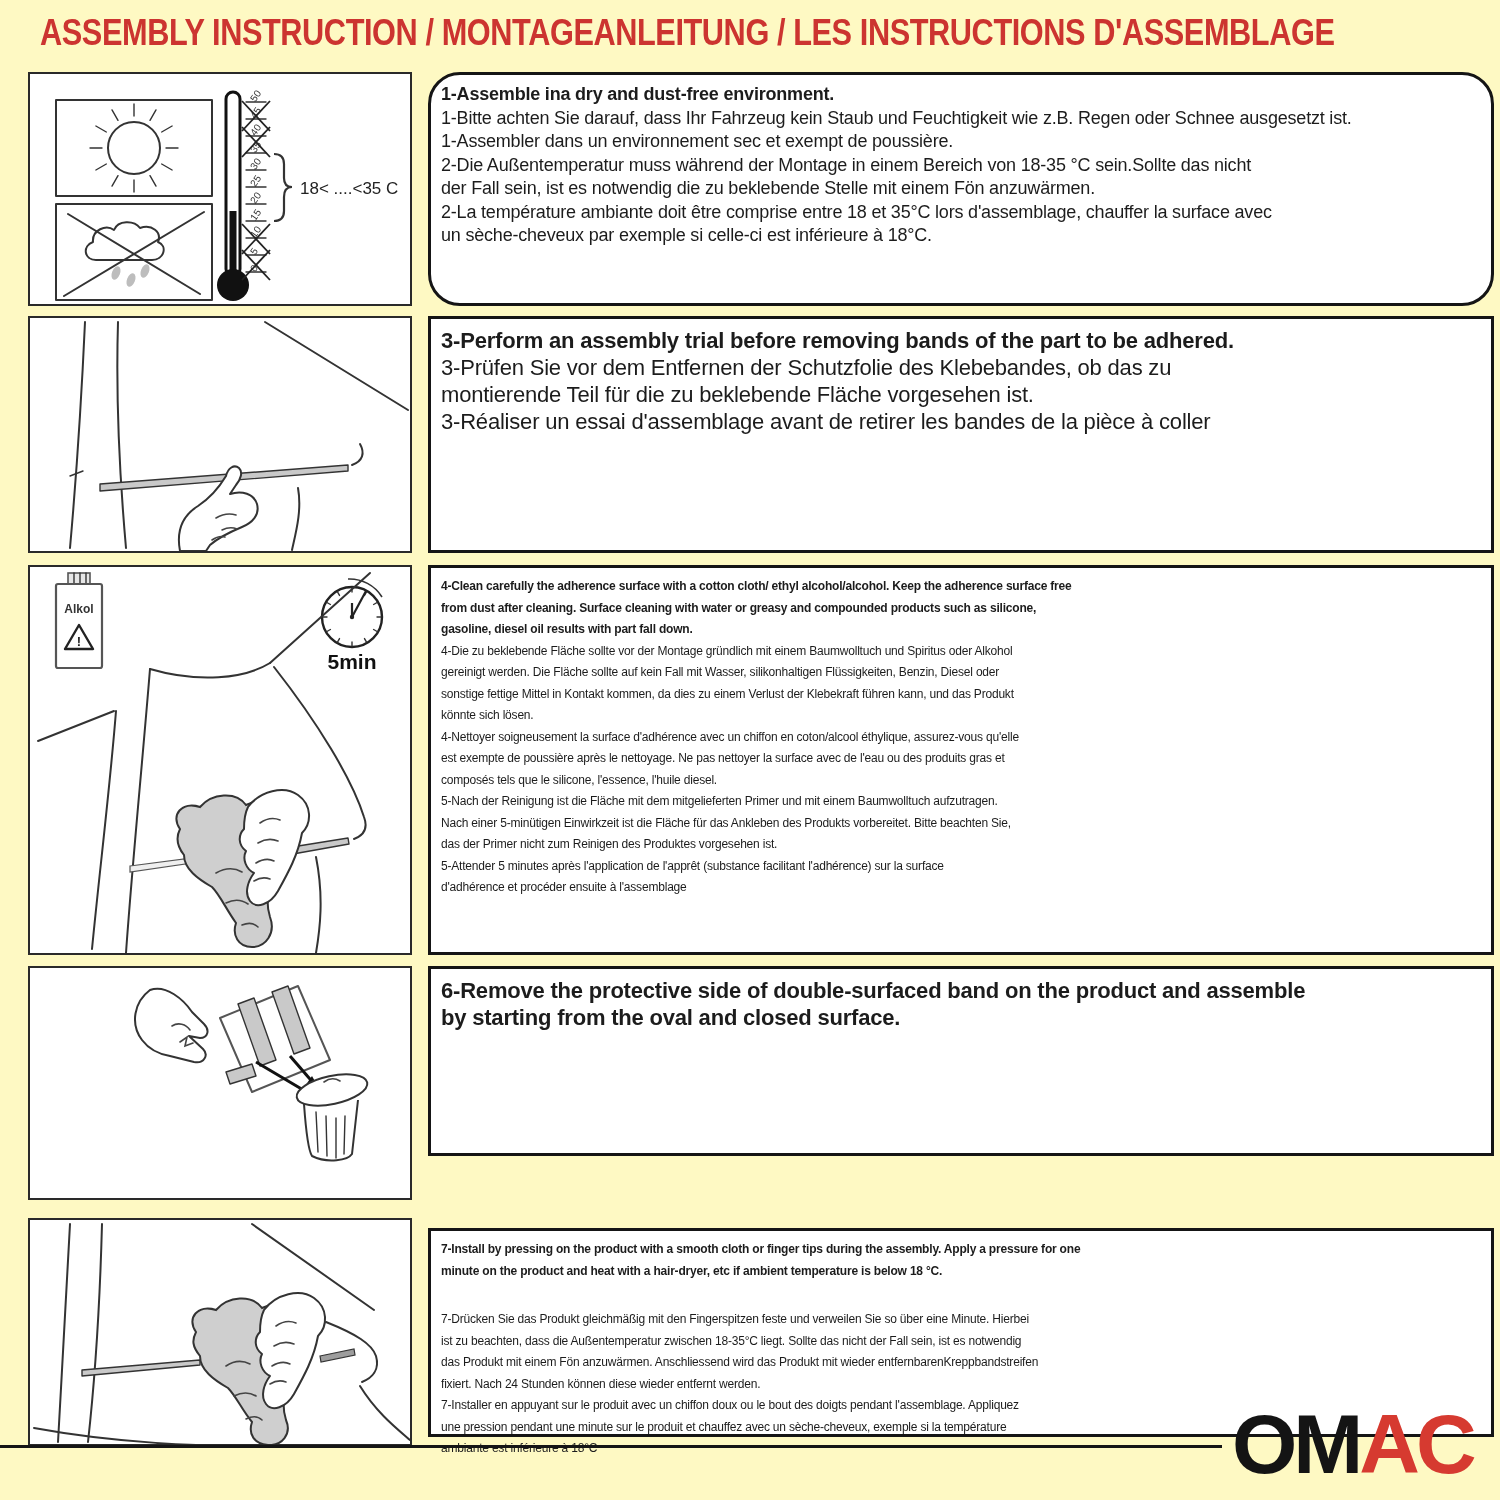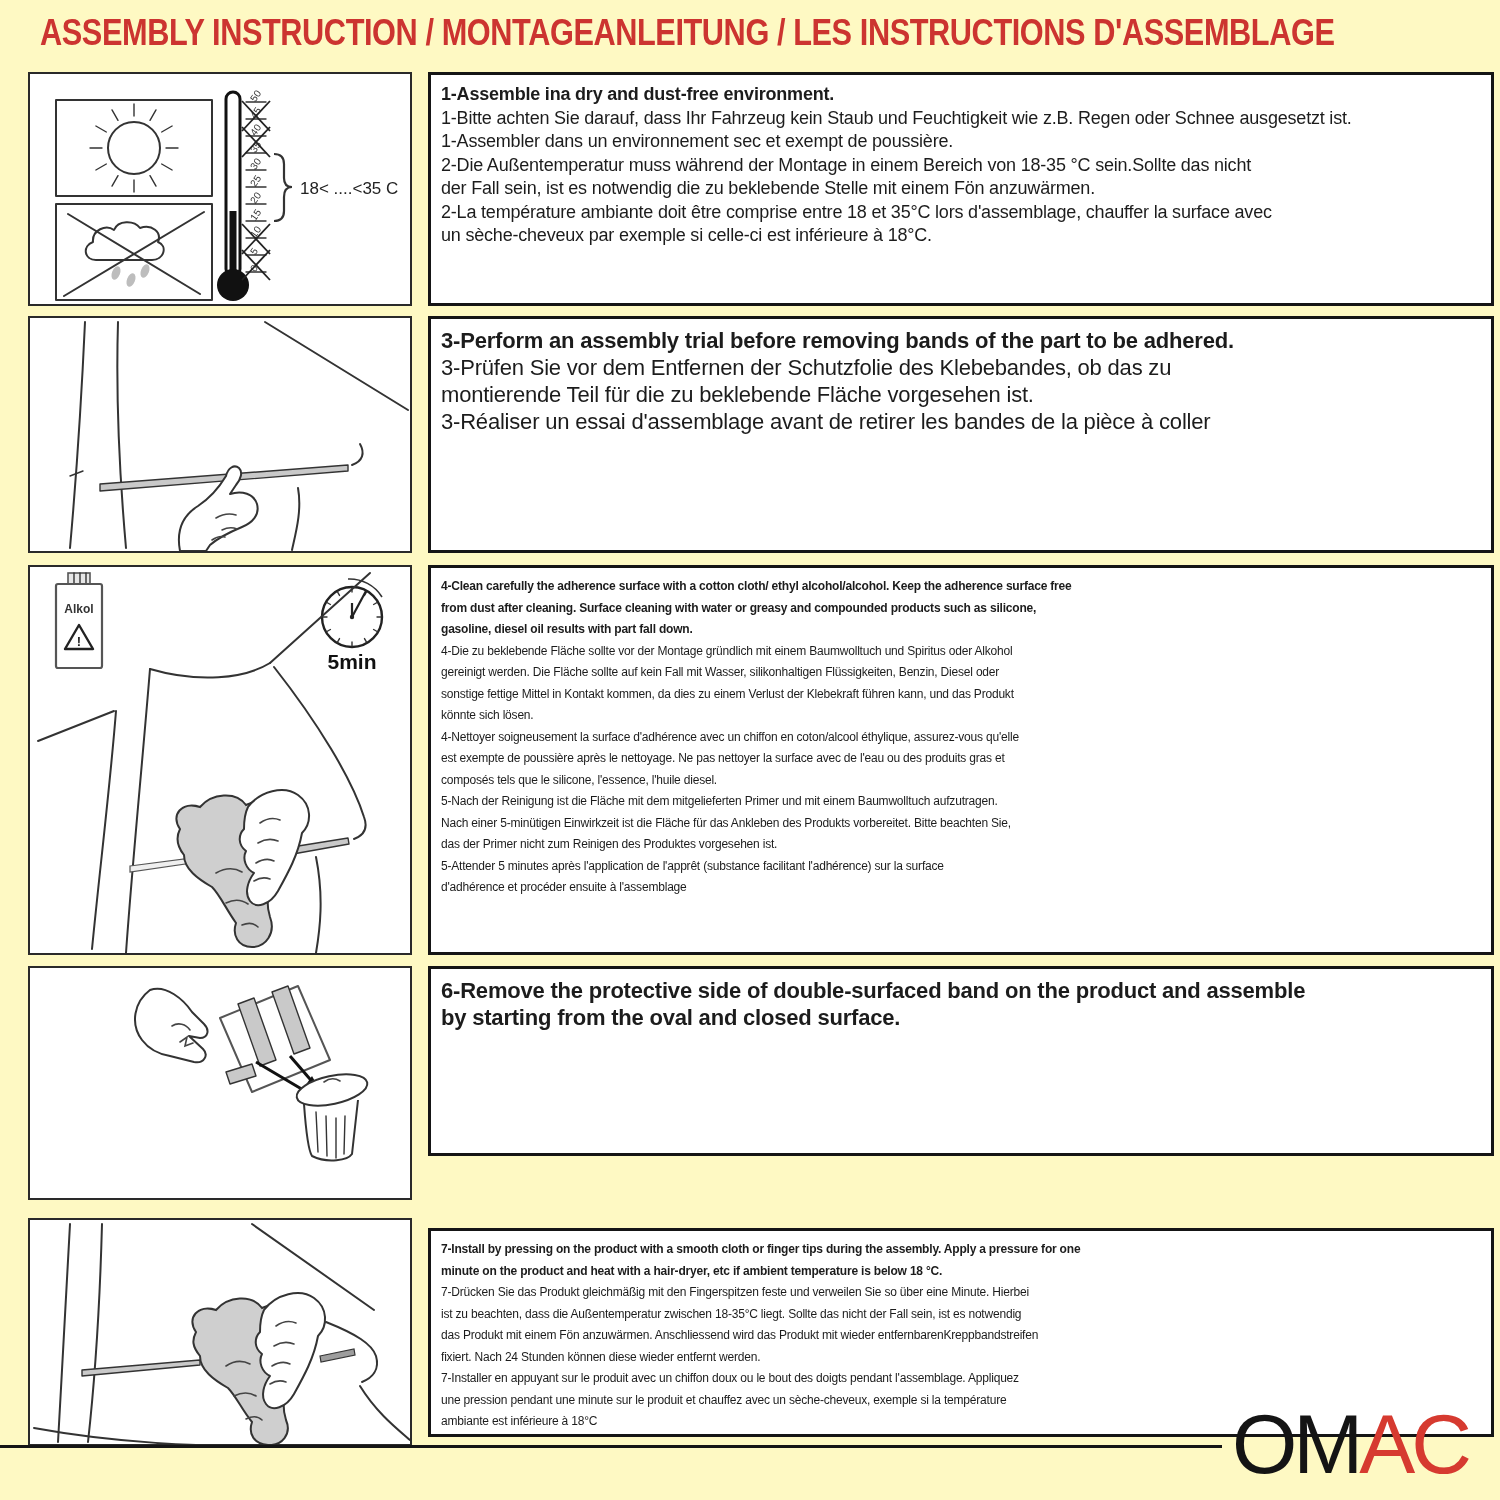--- a/index.html
+++ b/index.html
@@ -15,21 +15,21 @@
         display:flex;flex-direction:column;}
   .boxR.vcenter{justify-content:flex-start;}
   .boxR p{margin:0;white-space:pre-line;letter-spacing:-0.2px;}
   .small p{font-size:18px;line-height:23.5px;}
   .small3 p{font-size:12px;line-height:21.5px;}
   .large p{font-size:22px;line-height:27px;}
   p.b{font-weight:bold;}
   p.gap{margin-top:18px;}
   p.gap2{margin-top:10px;}
   .hline{position:absolute;left:0;top:1445px;width:1222px;height:3px;background:#151515;}
-  .logo{position:absolute;left:1232px;top:1402px;font-size:84px;font-weight:400;
+  .logo{position:absolute;left:1232px;top:1402px;font-size:84px;font-weight:700;
         letter-spacing:-4px;line-height:1;white-space:nowrap;}
   .logo .lk{color:#141414;} .logo .lr{color:#d63a30;}
   svg{display:block;}
   .ln{fill:none;stroke:#333;stroke-width:2;stroke-linecap:round;stroke-linejoin:round;}
   .lnt{fill:none;stroke:#333;stroke-width:1.4;stroke-linecap:round;}
   .wfill{fill:#fff;stroke:#333;stroke-width:2;stroke-linejoin:round;}
   .gfill{fill:#c9c9c9;stroke:#333;stroke-width:1.4;stroke-linejoin:round;}
   .crease{fill:none;stroke:#444;stroke-width:1.6;stroke-linecap:round;}
   .num{font-size:10px;fill:#333;}
 </style>
@@ -107,21 +107,21 @@
           <line x1="212" y1="150" x2="240" y2="180"></line>
             <line x1="240" y1="150" x2="212" y2="180"></line>
           <line x1="212" y1="176" x2="240" y2="206"></line>
             <line x1="240" y1="176" x2="212" y2="206"></line>
         </g>
         <path d="M244,80 Q254,80 254,90 L254,104 Q254,113 262,113 Q254,113 254,123 L254,137 Q254,147 244,147" fill="none" stroke="#333" stroke-width="2.2"></path>
         <text x="270" y="120" font-size="17" fill="#222">18&lt; ....&lt;35 C</text>
       </g>
     </svg>
   </div>
-  <div class="boxR small" style="top:72px;height:234px;">
+  <div class="boxR small" style="top:72px;height:234px;border-radius:32px;">
     <p class="b">1-Assemble ina dry and dust-free environment.</p>
     <p>1-Bitte achten Sie darauf, dass Ihr Fahrzeug kein Staub und Feuchtigkeit wie z.B. Regen oder Schnee ausgesetzt ist.
 1-Assembler dans un environnement sec et exempt de poussière.</p>
     <p>2-Die Außentemperatur muss während der Montage in einem Bereich von 18-35 °C  sein.Sollte das nicht
 der Fall sein, ist es notwendig die zu beklebende Stelle mit einem Fön anzuwärmen.
 2-La température ambiante doit être comprise entre 18 et 35°C lors d'assemblage, chauffer la surface avec
 un sèche-cheveux par exemple si celle-ci est inférieure à 18°C.</p>
   </div>
 
   <div class="boxL" style="top:316px;height:237px;">
@@ -266,21 +266,21 @@
       <g>
         <path d="M166,112 C156,98 168,84 186,90 C198,76 222,74 232,88 C248,80 264,90 260,104 C274,112 274,128 262,136 C256,162 250,182 256,200 C262,214 252,226 238,225 C224,224 218,214 222,202 C212,190 206,176 198,168 C184,160 170,150 170,136 C162,126 162,120 166,112 Z" fill="#cfcfcf" stroke="#333" stroke-width="2"></path>
         <path d="M196,146 q12,-8 24,-2 M204,176 q12,-6 22,0 M216,199 q10,-5 16,1" class="crease"></path>
       </g>
       <g>
         <path d="M234,90 C246,74 270,68 284,78 C298,88 298,106 288,116 C284,138 274,156 264,174 C256,188 242,192 236,184 C230,176 234,164 240,156 C232,152 228,142 232,134 C224,128 224,118 230,112 C230,102 231,96 234,90 Z" class="wfill"></path>
         <path d="M246,106 q10,-7 20,-3 M244,126 q10,-6 20,-2 M242,146 q10,-6 18,-2 M240,164 q8,-5 16,-2" class="crease"></path>
       </g>
     </svg>
   </div>
-  <div class="boxR small3" style="top:1228px;height:209px;">
+  <div class="boxR small3" style="top:1228px;height:209px;gap:27px;">
     <p class="b">7-Install by pressing on the product with a smooth cloth or finger tips during the assembly. Apply a pressure for one
 minute on the product and heat with a hair-dryer, etc if ambient temperature is below 18 °C.</p>
     <p>7-Drücken Sie das Produkt gleichmäßig mit den Fingerspitzen feste und verweilen Sie so über eine Minute. Hierbei
 ist zu beachten, dass die Außentemperatur zwischen 18-35°C liegt. Sollte das nicht der Fall sein, ist es notwendig
 das Produkt mit einem Fön anzuwärmen. Anschliessend wird das Produkt mit wieder entfernbarenKreppbandstreifen
 fixiert. Nach 24 Stunden können diese wieder entfernt werden.
 7-Installer en appuyant sur le produit avec un chiffon doux ou le bout des doigts pendant l'assemblage. Appliquez
 une pression pendant une minute sur le produit et chauffez avec un sèche-cheveux, exemple si la température
 ambiante est inférieure à 18°C</p>
   </div>

